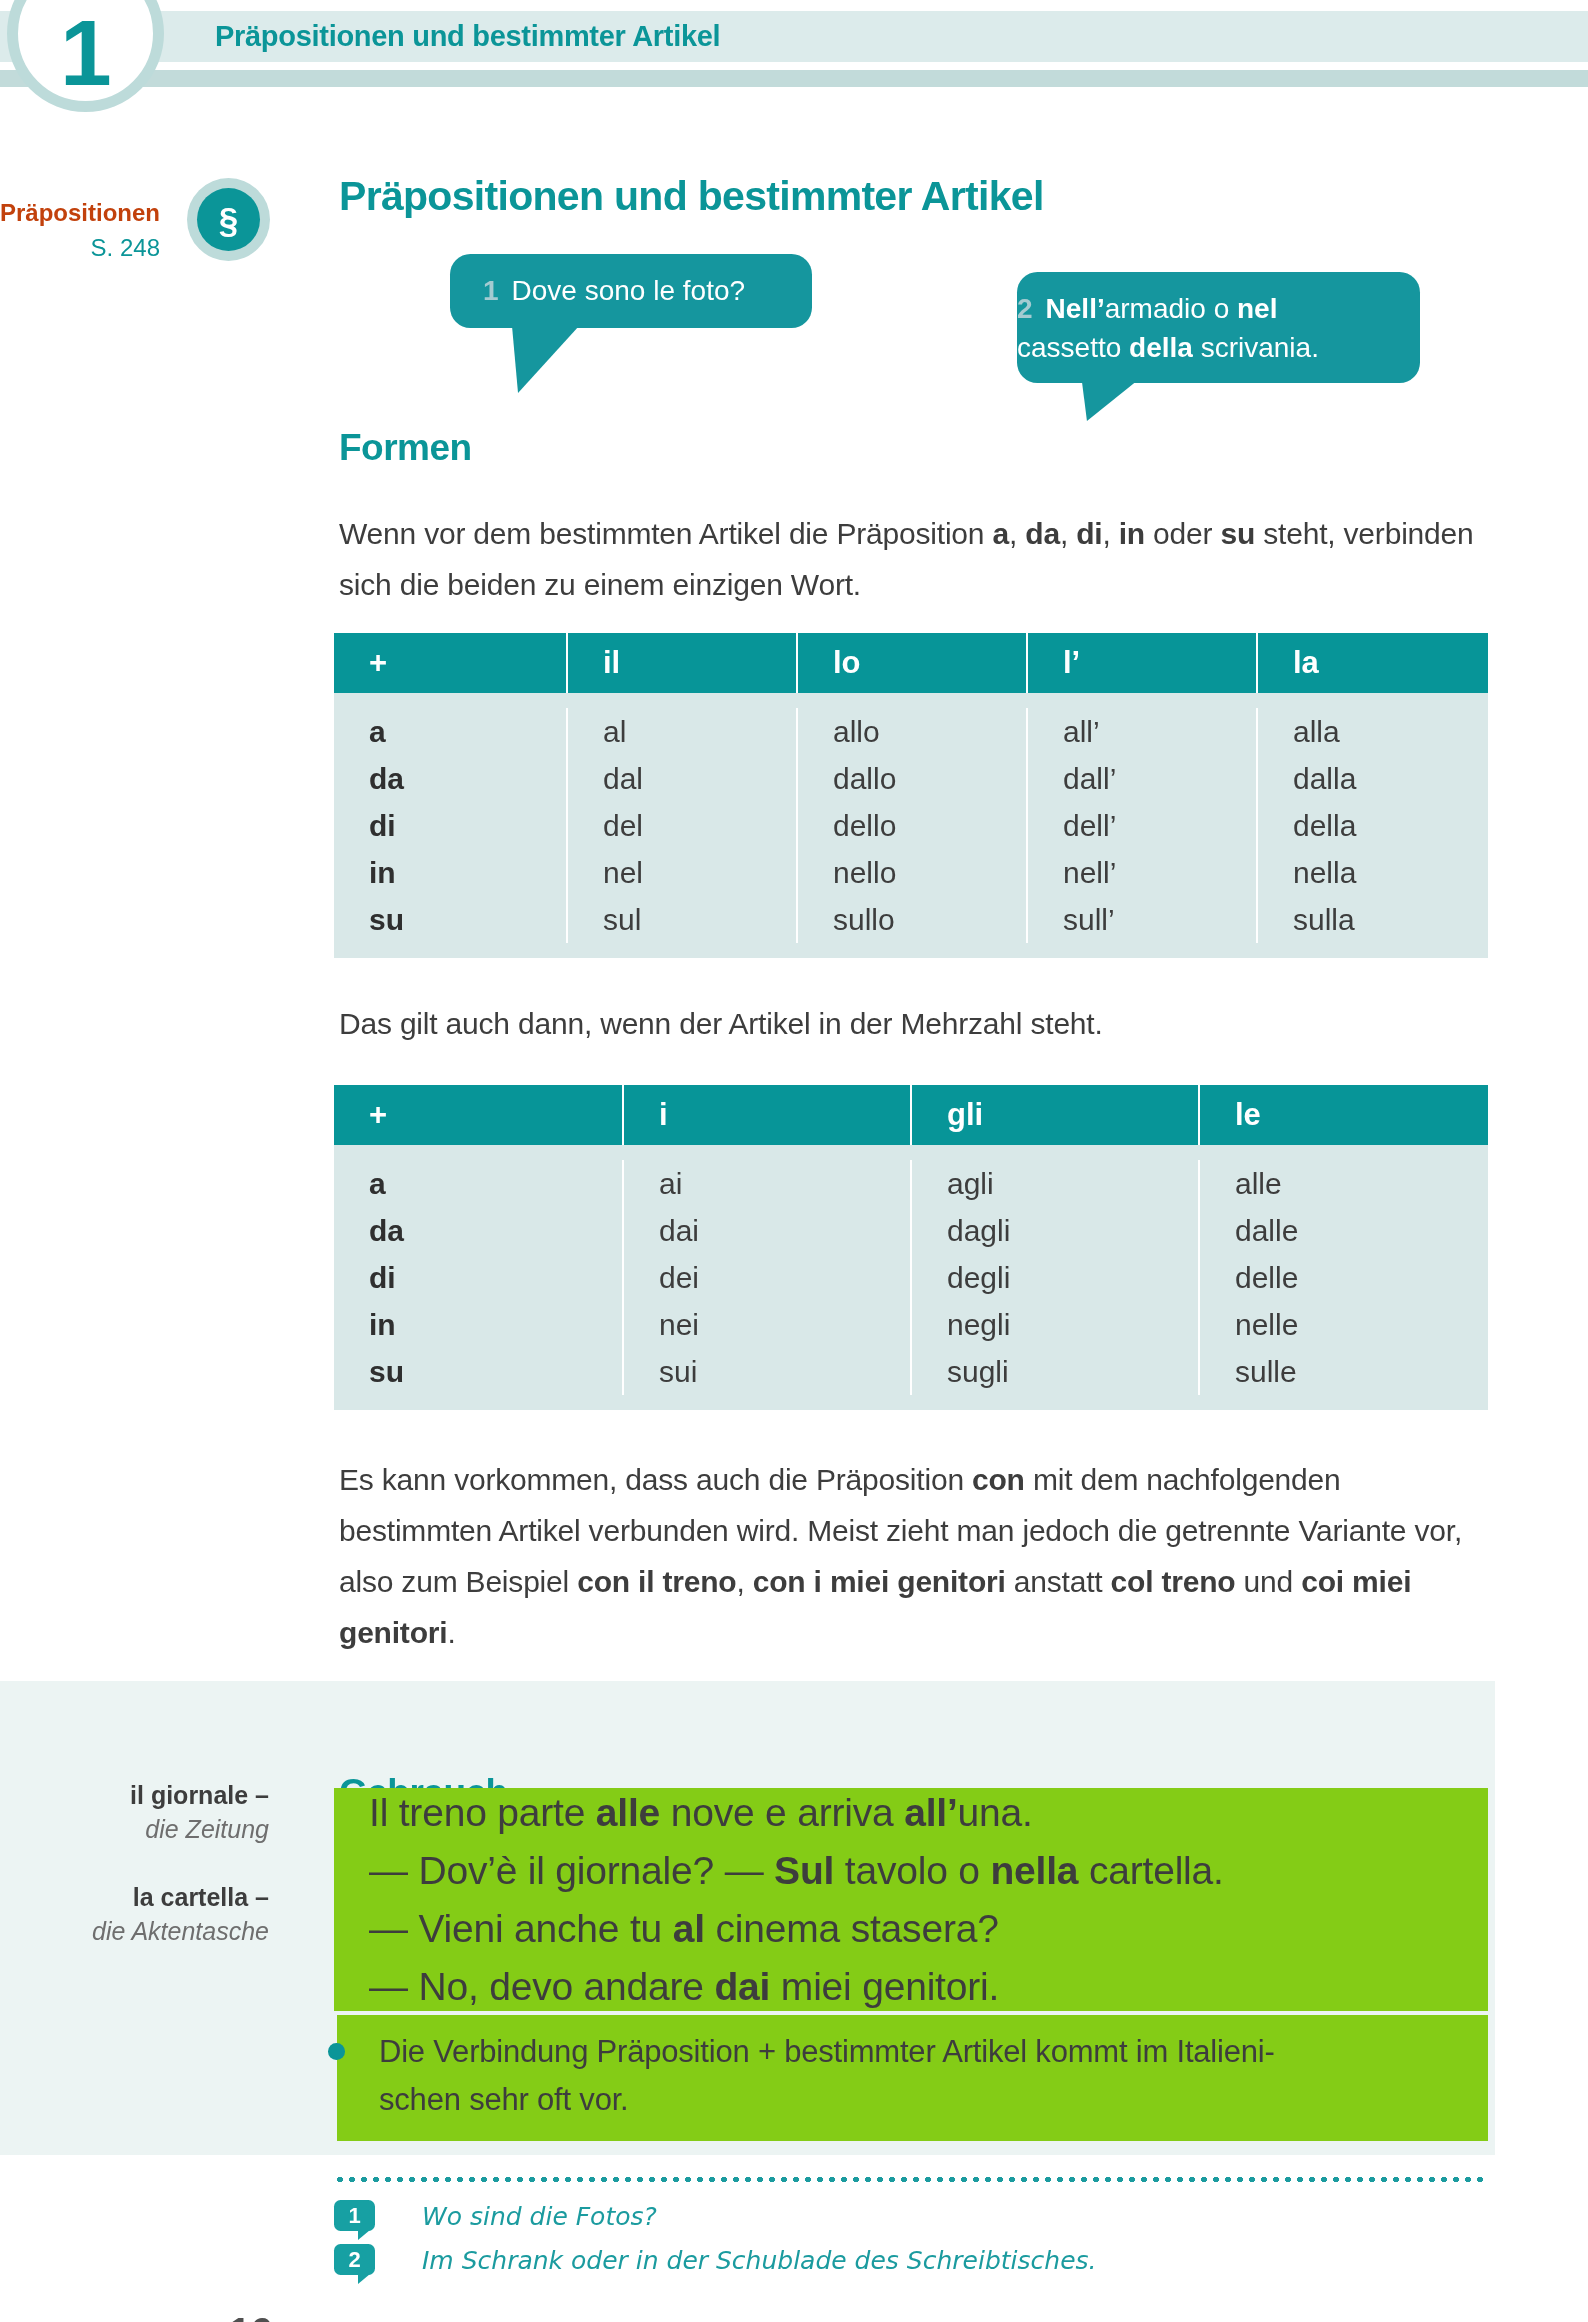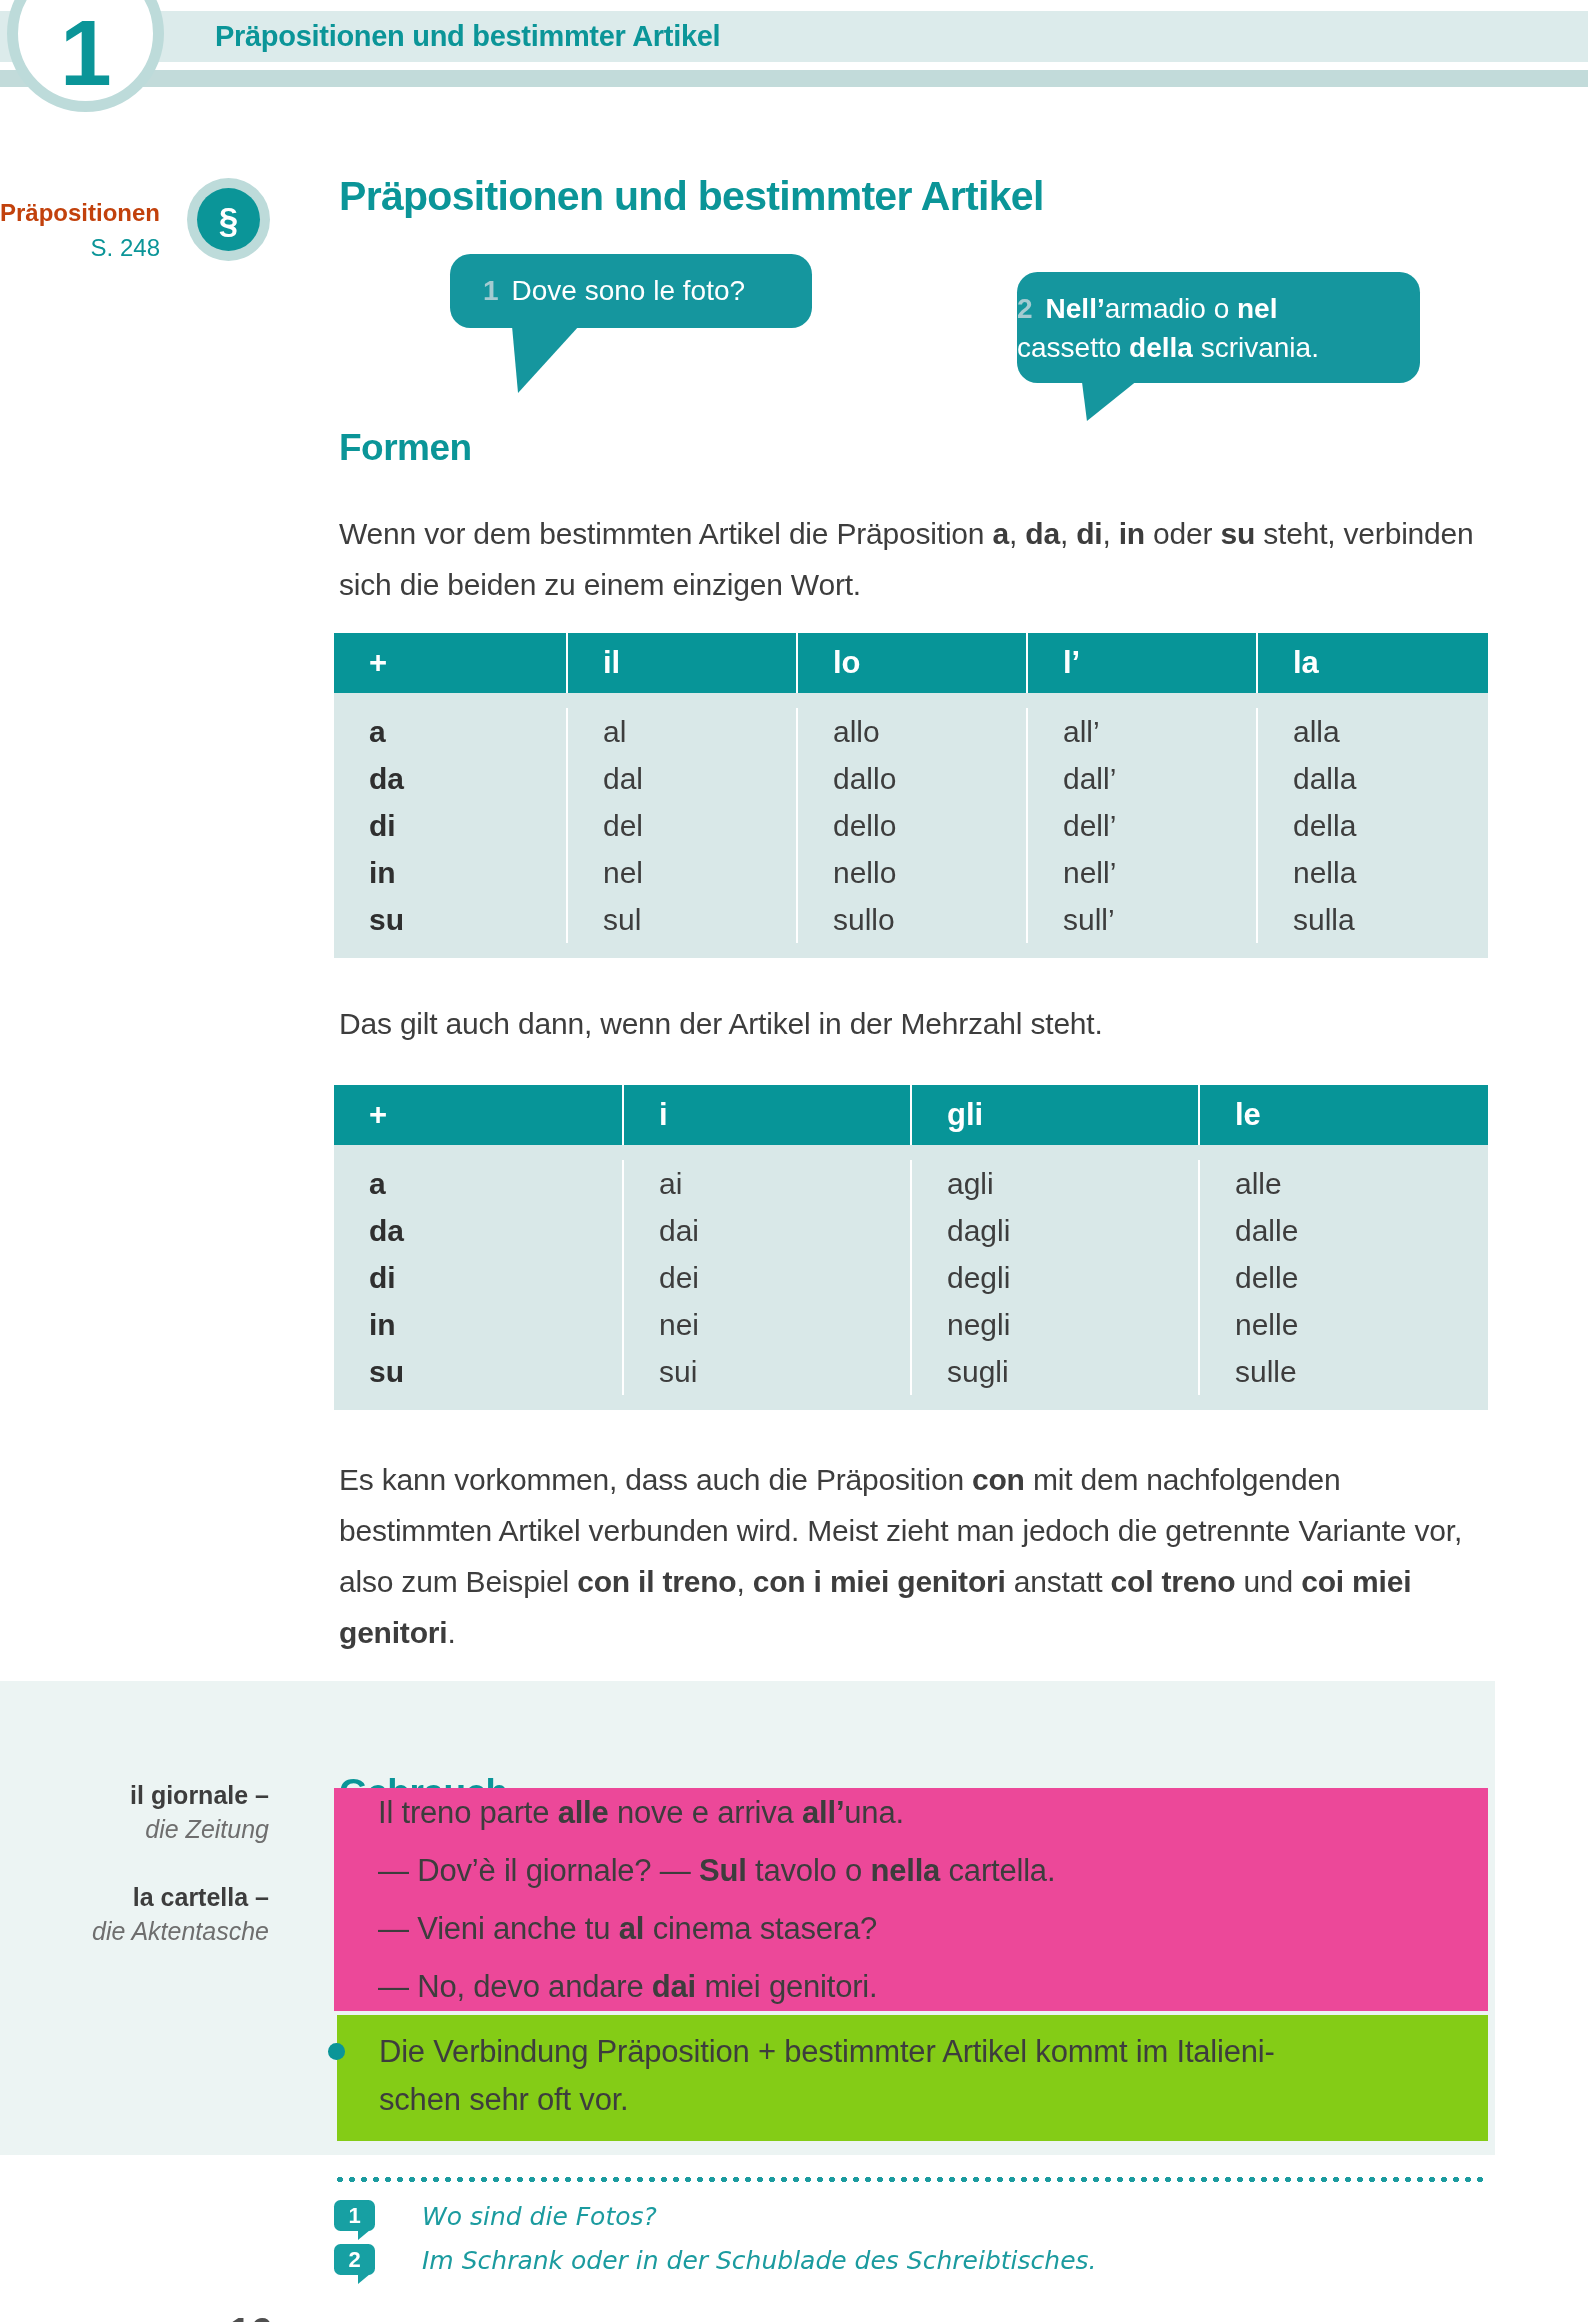--- a/index.html
+++ b/index.html
@@ -64,23 +64,23 @@
   #table-plural{top:1085px;}
 
   
   #gebrauch-band{left:0;top:1681px;width:1495px;height:474px;background:#ecf4f3;}
   .vocab-line{left:0;width:269px;text-align:right;font-size:25px;}
   .vocab-term{font-weight:bold;color:#3d3d3d;}
   .vocab-trans{font-style:italic;color:#6e6e6e;}
   #vocab-term1{top:1781px;} #vocab-trans1{top:1815px;}
   #vocab-term2{top:1883px;} #vocab-trans2{top:1917px;}
 
-  #example-box{left:334px;top:1788px;width:1154px;height:223px;background:#ec4899;box-sizing:border-box;
-               padding-left:44px;display:flex;flex-direction:column;justify-content:center;
-               font-size:31px;line-height:58px;letter-spacing:-0.2px;}
+  #example-box{left:334px;top:1788px;width:1154px;height:223px;background:#84cc16;box-sizing:border-box;
+               padding-left:35px;display:flex;flex-direction:column;justify-content:center;
+               font-size:39px;line-height:58px;letter-spacing:-0.2px;}
 
   #note-box{left:337px;top:2015px;width:1151px;height:126px;background:#84cc16;box-sizing:border-box;
             padding:13px 28px 0 42px;font-size:31px;line-height:48px;letter-spacing:-0.2px;}
   #note-bullet{left:328px;top:2043px;width:16.7px;height:16.7px;border-radius:50%;background:#0b9598;}
 
   
   #dotted-line{left:334px;top:2176px;width:1154px;height:7.4px;
                background-image:radial-gradient(circle 3px,#1b9b9f 2.9px,transparent 3.1px);
                background-size:12px 7.4px;background-repeat:repeat-x;}
   .fn-badge{left:334px;width:41px;height:31px;background:#17a0a3;border-radius:6.5px;color:#ffffff;

